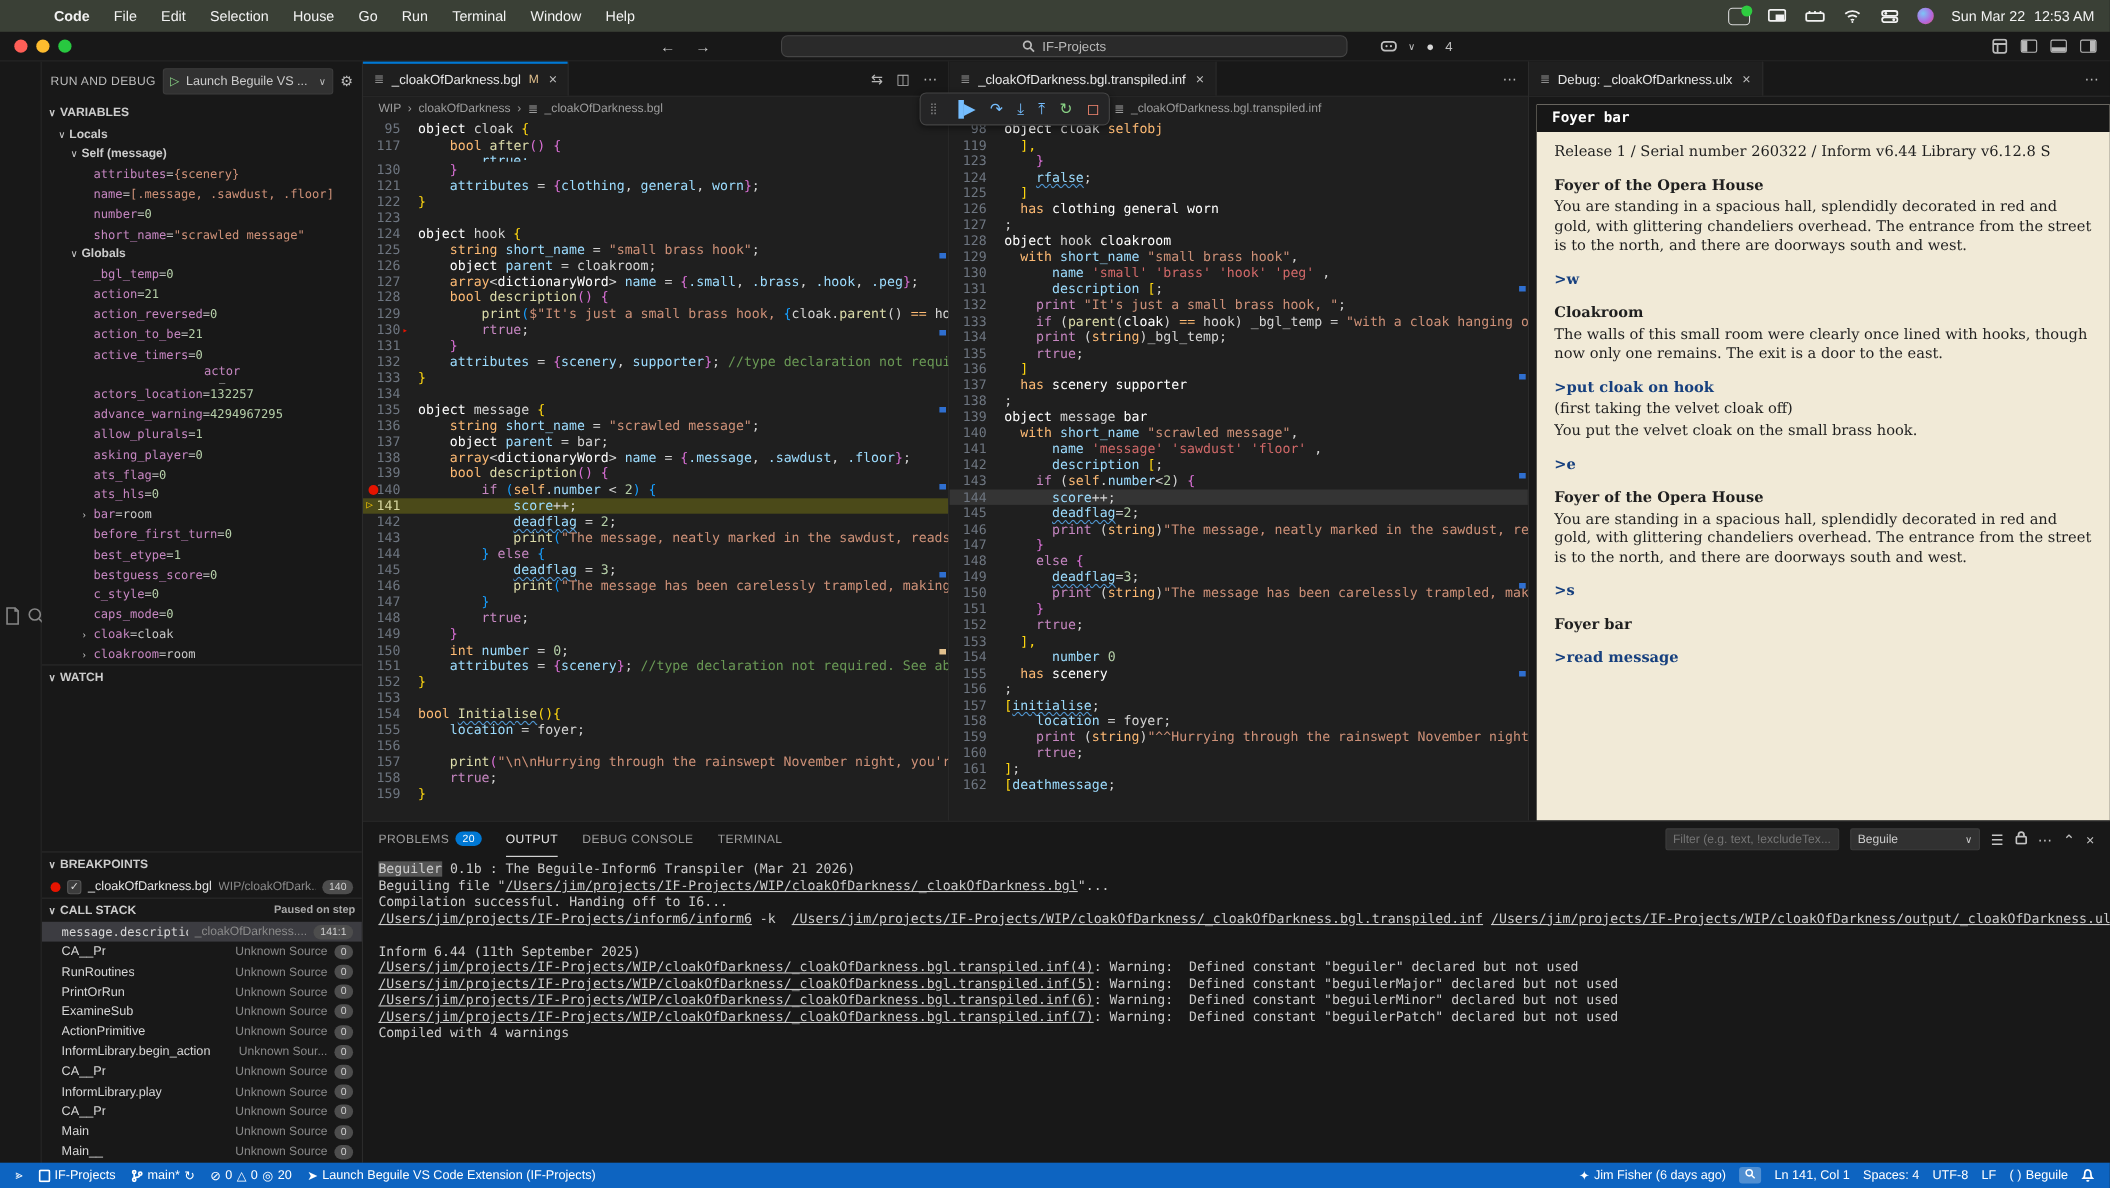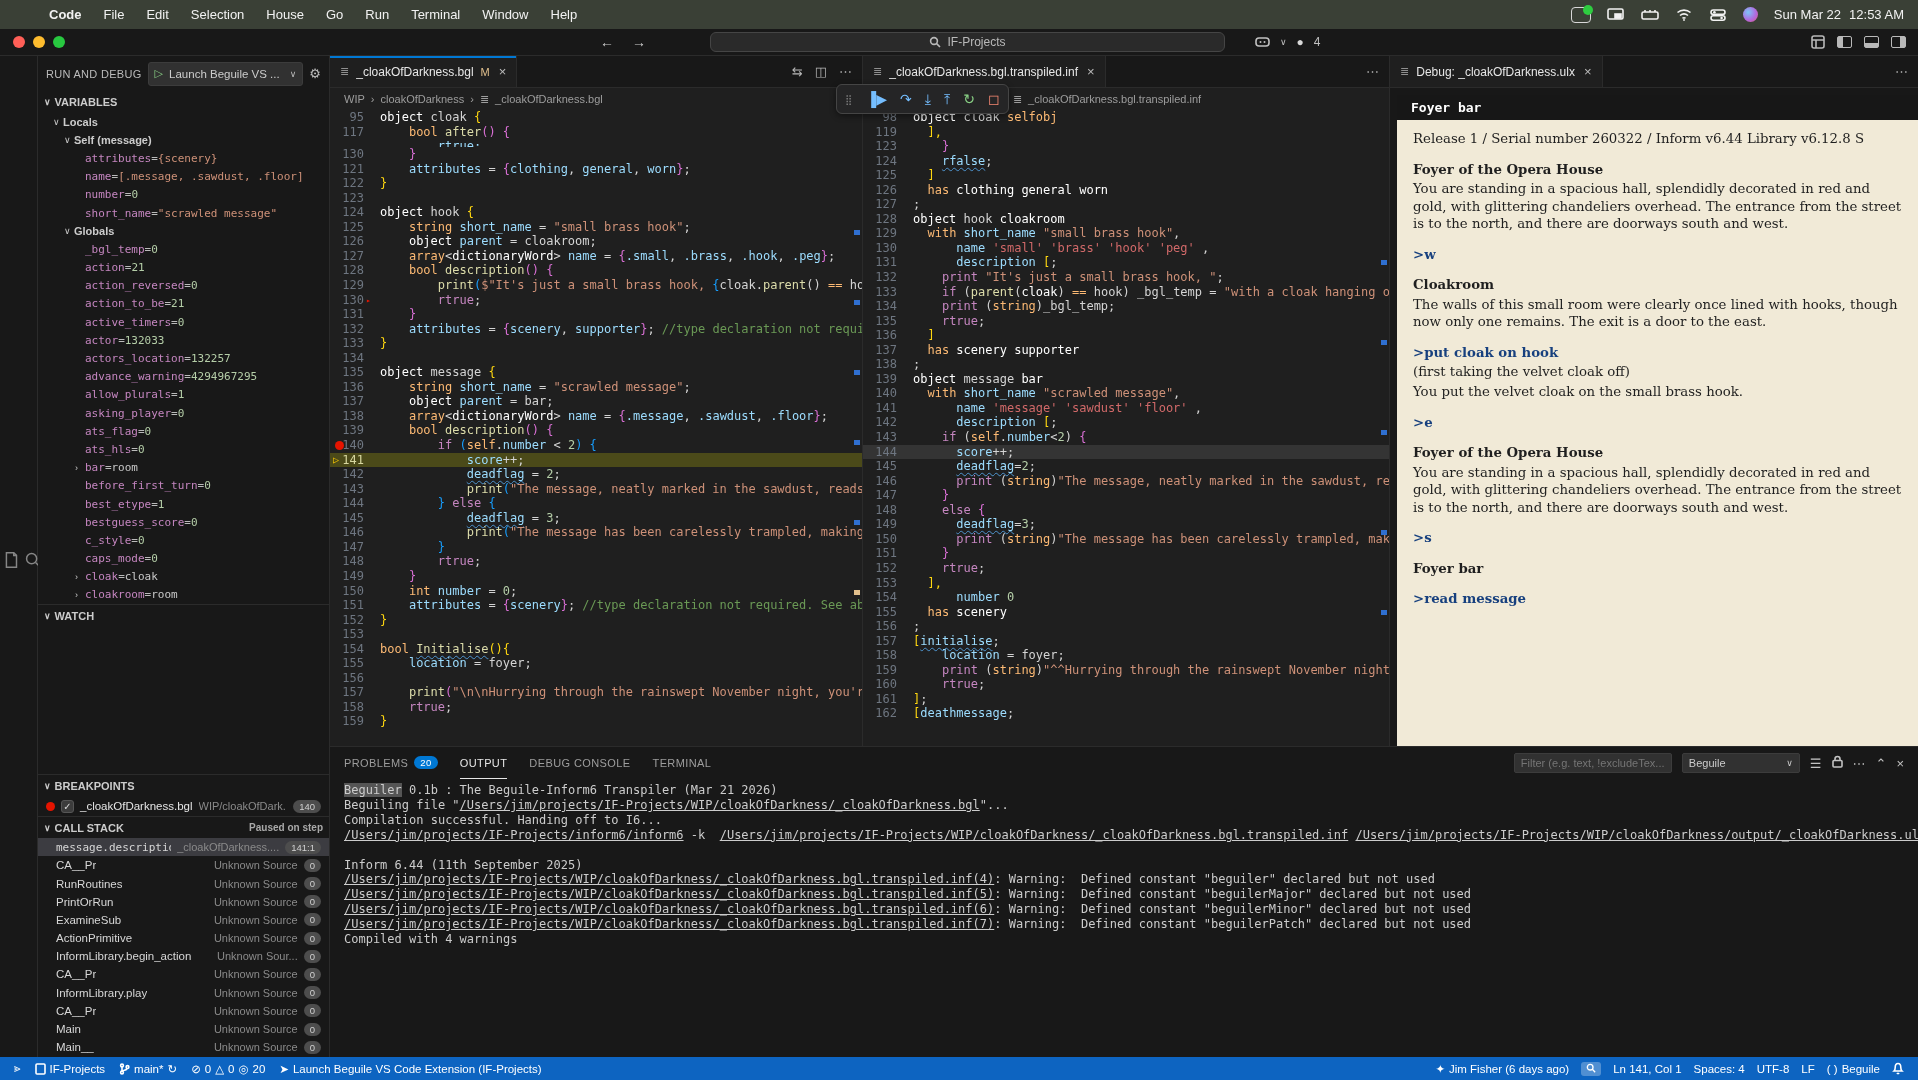--- a/index.html
+++ b/index.html
@@ -380,21 +380,21 @@
         <span class="vname">action_to_be</span>
         <span class="veq"> = </span>
         <span class="v-num">21</span>
       </div>
       <div class="var-row" style="padding-left: 37px;">
         <span class="chev"></span>
         <span class="vname">active_timers</span>
         <span class="veq"> = </span>
         <span class="v-num">0</span>
       </div>
-      <div class="var-row" style="padding-left: 37px;">
+      <div class="var-row" style="padding-left: 37px; flex-direction: column;">
         <span class="chev"></span>
         <span class="vname">actor</span>
         <span class="veq"> = </span>
         <span class="v-num">132033</span>
       </div>
       <div class="var-row" style="padding-left: 37px;">
         <span class="chev"></span>
         <span class="vname">actors_location</span>
         <span class="veq"> = </span>
         <span class="v-num">132257</span>

